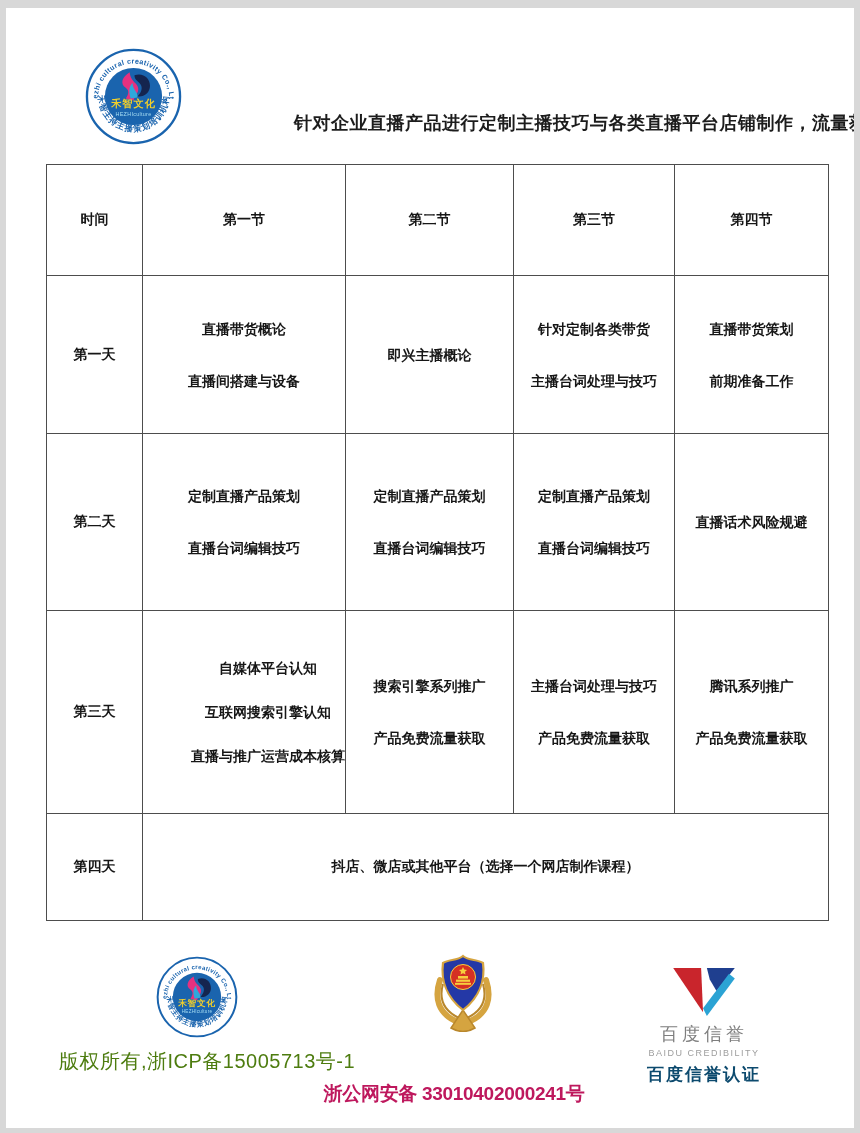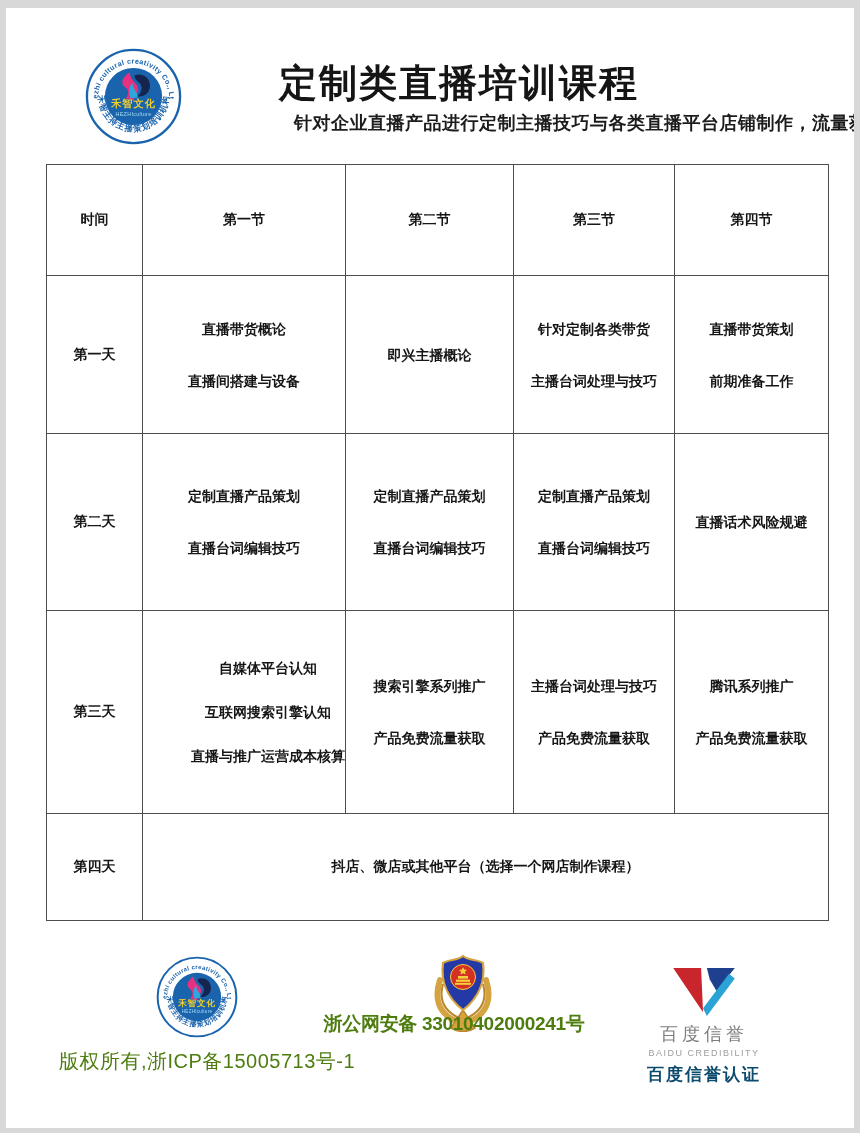--- a/index.html
+++ b/index.html
@@ -42,22 +42,22 @@
   td.tight .ln{line-height:44px;margin-left:48px;}
   td.merged-cell{text-align:left;padding-left:8px;white-space:nowrap;}
   
   .seal-footer{position:absolute;left:150px;top:948px;width:82px;height:82px;}
   .copyright{
     position:absolute;left:51px;top:1040px;width:300px;text-align:center;
     font-size:20px;color:#4d7c0f;letter-spacing:0.5px;
   }
   .police-badge{position:absolute;left:424px;top:944px;width:66px;height:80px;}
   .police-text{
-    position:absolute;left:298px;top:1003px;width:300px;text-align:center;
-    font-size:19px;font-weight:bold;color:#4d7c0f;letter-spacing:-0.3px;
+    position:absolute;left:298px;top:1073px;width:300px;text-align:center;
+    font-size:19px;font-weight:bold;color:#be185d;letter-spacing:-0.3px;
   }
   .baidu{position:absolute;left:598px;top:958px;width:200px;text-align:center;}
   .baidu-v{width:66px;height:52px;margin:0 auto;display:block;}
   .baidu-cn{font-size:18px;color:#7e7e7e;letter-spacing:4px;margin-top:4px;}
   .baidu-en{font-size:9px;color:#9d9d9d;letter-spacing:1.5px;margin-top:2px;}
   .baidu-cert{font-size:17px;font-weight:bold;color:#0c4a6e;letter-spacing:2px;margin-top:5px;}
   
   .seal-arc{font-size:7.4px;font-weight:bold;fill:var(--seal_blue);letter-spacing:0.4px;}
   .seal-arc-cn{font-size:8.6px;font-weight:bold;fill:var(--seal_blue);letter-spacing:1px;}
   .seal-cn{font-size:10.5px;font-weight:bold;fill:var(--seal_yellow);letter-spacing:1px;}
@@ -79,21 +79,20 @@
     <circle cx="50" cy="50" r="29.5" style="fill:var(--seal_blue)"></circle>
     <g>
       <path style="fill:var(--mark_pink)" d="M46,25 c-8,5 -10,12 -4,16 c4,3 3,7 0,11 l8,2 c2,-6 7,-9 4,-15 c-2,-4 -7,-5 -8,-14 z"></path>
       <path style="fill:var(--mark_navy)" d="M51,28 c9,-3 16,3 16,11 c0,7 -6,12 -13,11 c4,-4 6,-9 3,-13 c-3,-4 -6,-4 -6,-9 z"></path>
       <path style="fill:var(--mark_cyan)" d="M49,36 c0,7 6,9 5,15 l-7,1 c-2,-7 -2,-12 2,-16 z"></path>
     </g>
     <text x="50" y="61" text-anchor="middle" class="seal-cn">禾智文化</text>
     <text x="50" y="70" text-anchor="middle" class="seal-en">HEZHIculture</text>
   </svg>
 
-  <div class="page-title">定制类直播培训课程</div>
   <div class="page-subtitle">针对企业直播产品进行定制主播技巧与各类直播平台店铺制作，流量获取</div>
 
   <table class="course">
     <colgroup>
       <col style="width:96px">
         <col style="width:187px">
         <col style="width:168px">
         <col style="width:161px">
         <col style="width:154px">
     </colgroup>

